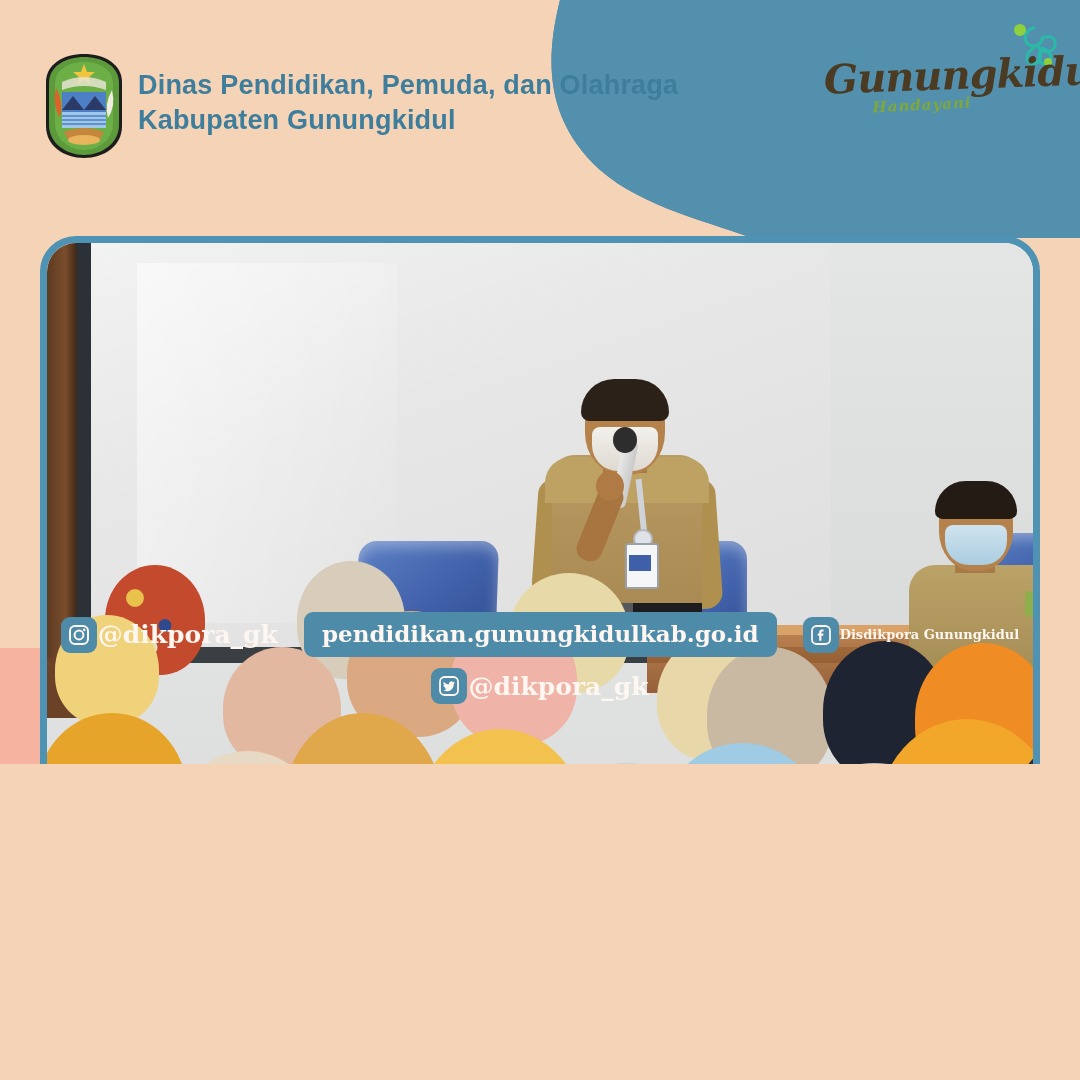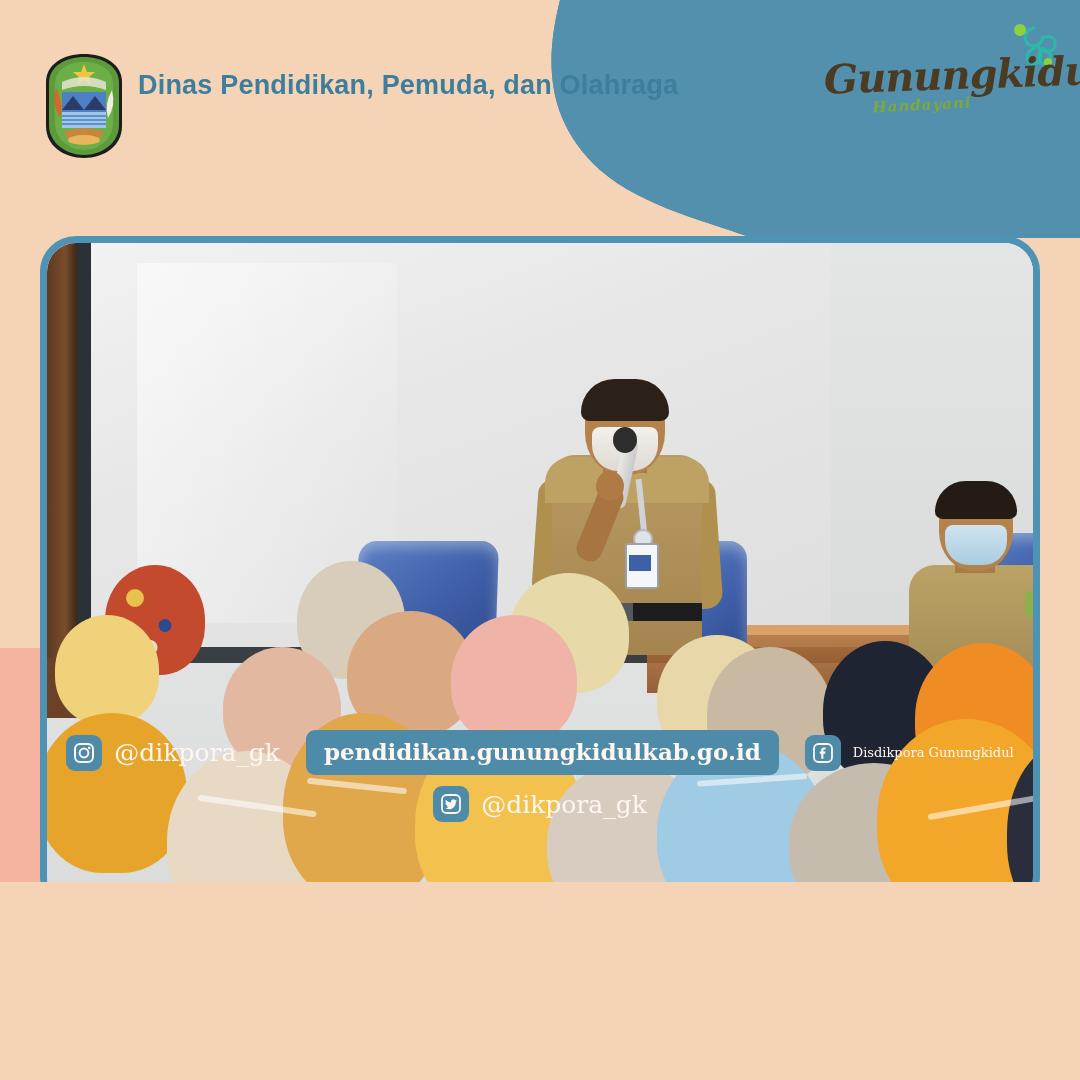--- a/index.html
+++ b/index.html
@@ -2,21 +2,21 @@
 <html><head>
 <meta charset="utf-8">
 <style>
   html,body{margin:0;padding:0;}
   body{
     width:1080px;height:1080px;overflow:hidden;
     font-family:"Liberation Sans", sans-serif;
     background:#F4D3B6;
     position:relative;
   }
-  #stage{position:absolute;inset:0;width:1080px;height:882px;overflow:hidden;}
+  #stage{position:absolute;inset:0;width:1080px;height:764px;overflow:hidden;}
 
   
   .bg-base{position:absolute;inset:0;background:#F4D3B6;}
   .bg-teal{position:absolute;inset:0;}
   .bg-salmon{position:absolute;inset:0;}
 
   
   .header{position:absolute;left:0;top:0;width:860px;height:190px;z-index:6;}
   .crest{position:absolute;left:42px;top:52px;width:84px;height:108px;}
   .org-title{
@@ -134,21 +134,21 @@
   .footer{position:absolute;left:0;bottom:0;width:1080px;height:168px;z-index:9;}
   .row{position:absolute;display:flex;align-items:center;}
   .row1{left:0;top:16px;width:1080px;justify-content:center;gap:0;}
   .row2{left:0;top:72px;width:1080px;justify-content:center;}
   .sicon{
     width:36px;height:36px;border-radius:9px;background:#4E8BA8;
     display:flex;align-items:center;justify-content:center;flex:0 0 auto;
   }
   .sicon svg{display:block;}
   .handle{
-    color:#fdf6f1;font-weight:normal;font-size:25px;margin-left:12px;
+    color:#fdf6f1;font-weight:bold;font-size:25px;margin-left:1px;
     font-family:"DejaVu Serif", serif;white-space:nowrap;
   }
   .handle.small{font-size:13px;}
   .url-pill{
     background:#4E8BA8;color:#fdf6f1;border-radius:9px;
     padding:8px 18px 10px;font-size:23px;font-weight:bold;
     font-family:"DejaVu Serif", serif;white-space:nowrap;
     margin:0 26px;
   }
 </style>
@@ -205,20 +205,21 @@
       <rect x="20" y="60" width="44" height="16" fill="#9FC8E8"></rect>
       <path d="M20,64 h44 M20,68 h44 M20,72 h44" stroke="#4D7FC4" stroke-width="1.6"></path>
       <path d="M14,36 q-4,16 4,30 q4,-16 -4,-30 Z" fill="#E0622B"></path>
       <path d="M70,38 q4,16 -4,28 q-4,-14 4,-28 Z" fill="#F0EDE2"></path>
       <path d="M22,80 q20,-8 40,0 l-4,8 q-16,-6 -32,0 Z" fill="#C4873C"></path>
       <ellipse cx="42" cy="88" rx="16" ry="5" fill="#E8B45C"></ellipse>
     </svg>
 
     <div class="org-title">
       <span class="org-line">Dinas Pendidikan, Pemuda, dan Olahraga</span>
+      <span class="org-line">Kabupaten Gunungkidul</span>
     </div>
   </div>
 
   <div class="brand">
     <svg style="position:absolute;right:2px;top:0;width:58px;height:58px" viewBox="0 0 58 58">
       <path d="M30,10 C22,12 18,20 24,26 C28,30 36,28 38,22" stroke="#2BB9A8" stroke-width="3" fill="none" stroke-linecap="round"></path>
       <path d="M38,20 C48,16 54,22 50,30 C46,36 36,34 34,28" stroke="#2BB9A8" stroke-width="3" fill="none" stroke-linecap="round"></path>
       <path d="M30,30 C22,34 20,44 28,46 C34,47 38,40 36,34" stroke="#2BB9A8" stroke-width="3" fill="none" stroke-linecap="round"></path>
       <path d="M38,30 C48,34 50,44 42,46 C36,47 34,40 36,34" stroke="#2BB9A8" stroke-width="3" fill="none" stroke-linecap="round"></path>
       <circle cx="16" cy="12" r="6" fill="#8DD13F"></circle>

